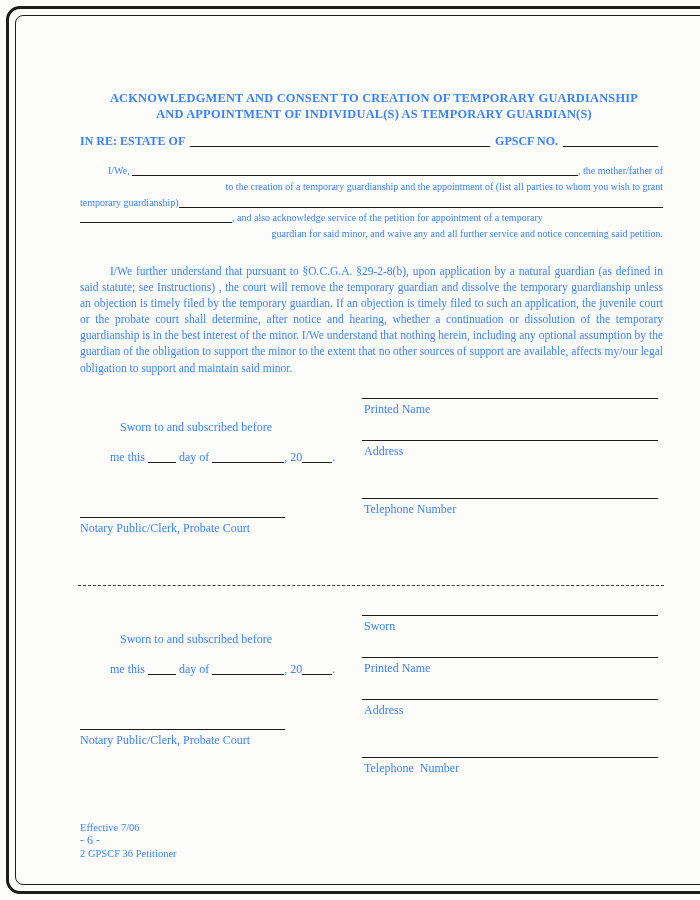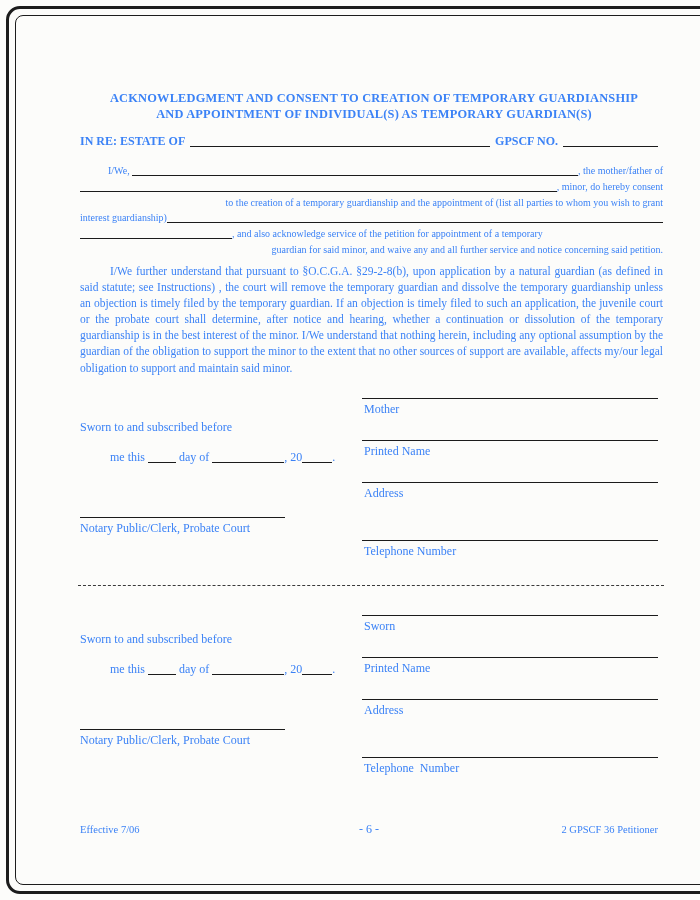--- a/index.html
+++ b/index.html
@@ -51,42 +51,42 @@
   .para2 {
     position:absolute; top:263px; left:80px; right:85px;
     font-size:11.5px; line-height:16.1px;
     text-align:justify; text-indent:30px;
   }
 
   .sig { position:absolute; left:80px; right:90px; height:180px; font-size:12px; }
   #sig1 { top:398px; }
   #sig2 { top:610px; }
   .leftcol { position:absolute; left:0; top:22px; width:232px; }
-  .jurat { line-height:15px; }
+  .jurat { line-height:15px;text-align:center; }
   .jline { white-space:pre; }
   .jline .bl { top:2px; }
   .w28 { width:28px; } .w70 { width:72px; } .w30 { width:30px; }
   .nline { border-bottom:1px solid #1b1b1b; width:205px; margin-top:37px; }
   .nlabel { padding-top:3px; }
 
   .rightcol { position:absolute; left:282px; right:0; top:0; }
   #sig2 .rightcol { top:5px; }
   .sline { border-bottom:1px solid #1b1b1b; }
   .slabel { padding:3px 0 0 2px; line-height:15px; white-space:pre; }
   .srow { margin-bottom:23px; }
   .srow.gapl { margin-bottom:39px; }
 
   .divider {
     position:absolute; top:585px; left:78px; right:84px;
     border-top:1px dashed #3a3a3a;
   }
 
   .footer {
-    position:absolute; top:822px; left:80px; right:90px;
-    display:flex; align-items:baseline; font-size:10.5px;
+    position:absolute; top:822px; left:80px; right:96px;
+    display:flex; align-items:baseline; font-size:10.5px;flex-direction:column;
   }
   .footer > div { flex:1 1 0; }
   .f-center { text-align:center; font-size:12px; }
   .f-right { text-align:right; }
 </style>
 </head>
 <body>
 
 <div class="page">
   <div class="frame-outer"></div>
@@ -104,27 +104,23 @@
     <span class="bl w95"></span>
   </div>
 
   <div class="para1">
     <div class="fline">
       <span class="indent"></span>
       <span>I/We, </span>
       <span class="bl grow"></span>
       <span>, the mother/father of</span>
     </div>
-    <div class="fline">
-      <span class="bl grow"></span>
-      <span>, minor, do hereby consent</span>
-    </div>
     <div class="tline">to the creation of a temporary guardianship and the appointment of  (list all parties to whom you wish to grant</div>
     <div class="fline">
-      <span>interest guardianship)</span>
+      <span>temporary guardianship)</span>
       <span class="bl grow"></span>
     </div>
     <div class="fline">
       <span class="bl w150"></span>
       <span>, and also acknowledge service of the petition for appointment of a temporary</span>
     </div>
     <div class="tline">guardian for said minor, and waive any and all further service and notice concerning said  petition.</div>
   </div>
 
   <div class="para2">I/We further understand that pursuant to §O.C.G.A. §29-2-8(b), upon application by a natural guardian (as defined in said statute; see Instructions) , the court will remove the temporary guardian and dissolve the temporary guardianship unless an objection is timely filed by the temporary guardian.  If an objection is timely filed to such an application, the juvenile court or the probate court shall determine, after notice and hearing, whether a continuation or dissolution of the temporary guardianship is in the best interest of the minor.  I/We understand that nothing herein, including any optional assumption  by the guardian of the obligation to support the minor  to the extent that no other sources of support are available, affects my/our legal obligation to support and maintain said minor.</div>
@@ -134,24 +130,20 @@
       <div class="jurat">
         <div>Sworn to and subscribed before</div>
         <div class="jline">
           <span>me this </span><span class="bl w28"></span><span> day of </span><span class="bl w70"></span><span>, 20</span><span class="bl w30"></span><span>.</span>
         </div>
       </div>
       <div class="nline"></div>
       <div class="nlabel">Notary Public/Clerk, Probate Court</div>
     </div>
     <div class="rightcol">
-      <div class="srow">
-        <div class="sline"></div>
-        <div class="slabel">Mother</div>
-      </div>
       <div class="srow">
         <div class="sline"></div>
         <div class="slabel">Printed Name</div>
       </div>
       <div class="srow gapl">
         <div class="sline"></div>
         <div class="slabel">Address</div>
       </div>
       <div class="srow">
         <div class="sline"></div>

